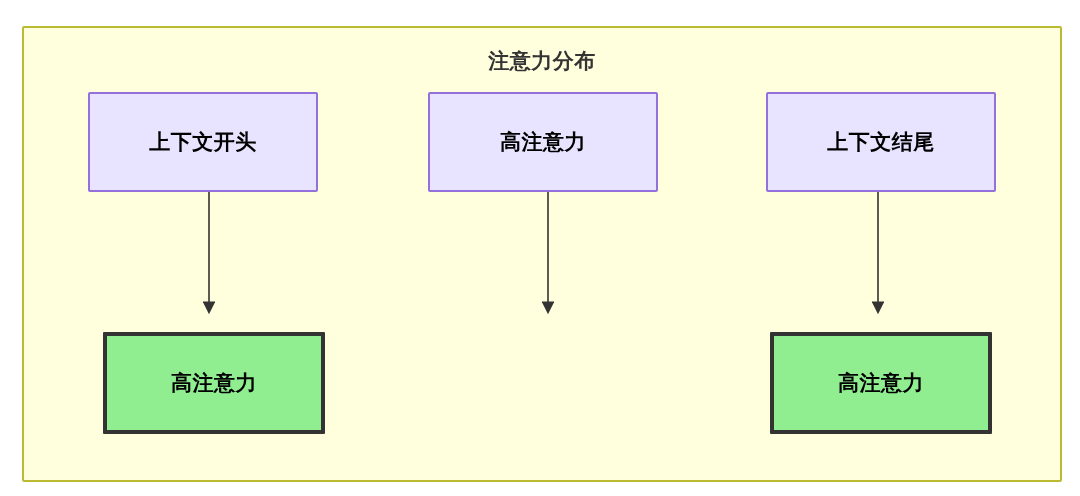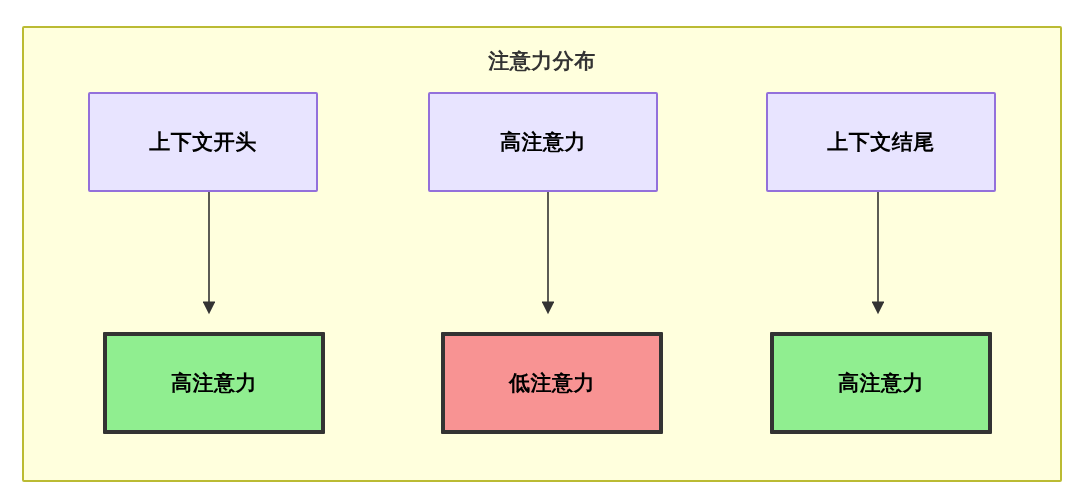--- a/index.html
+++ b/index.html
@@ -119,21 +119,18 @@
   </div>
 
   <div class="node ctx col3-top">
     <span>上下文结尾</span>
   </div>
 
   <div class="node outcome high col1-bot">
     <span>高注意力</span>
   </div>
 
-  <div class="node outcome low col2-bot">
-    <span>低注意力</span>
-  </div>
 
   <div class="node outcome high col3-bot">
     <span>高注意力</span>
   </div>
 
 </div>
 
 </body></html>

